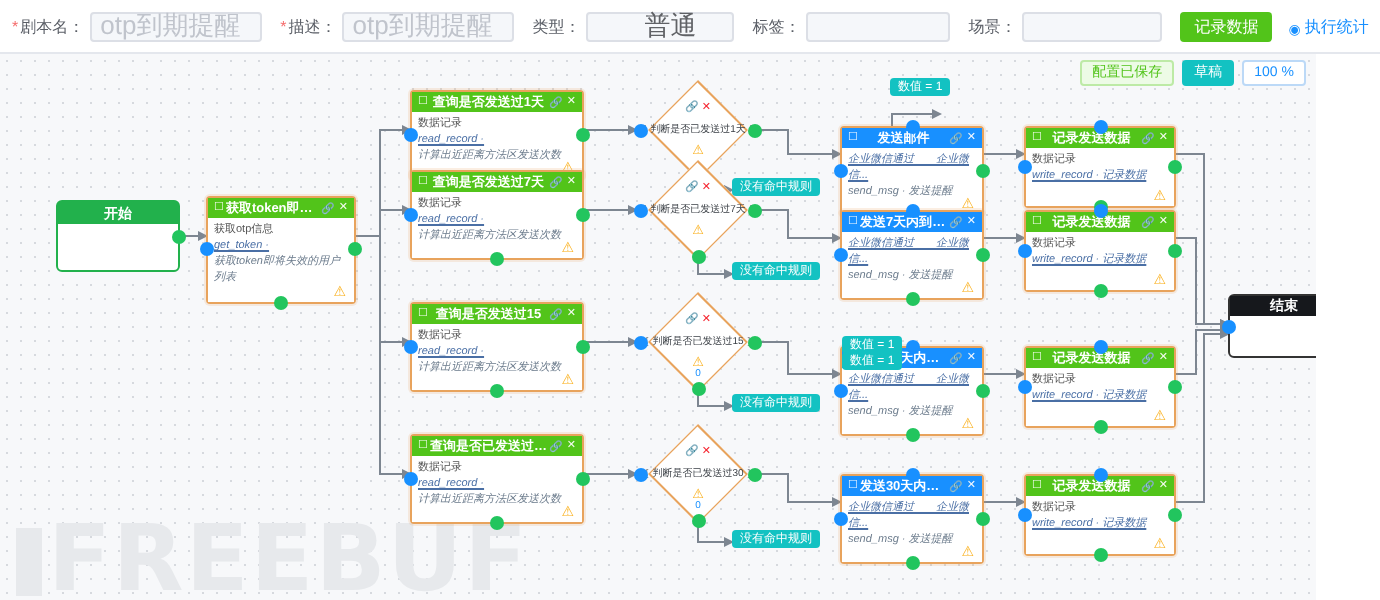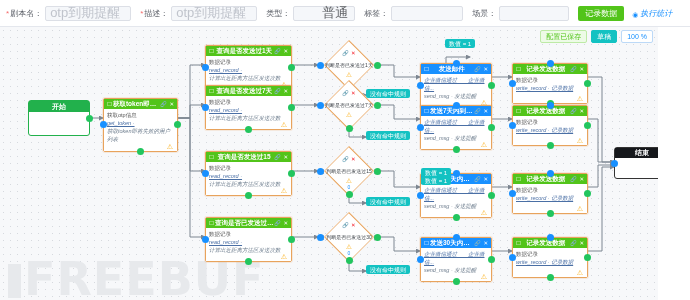--- a/index.html
+++ b/index.html
@@ -20,31 +20,31 @@
   .req{color:#f56c6c;font-size:8px;margin-right:1px;}
   .lab{font-size:8px;color:#5a5e66;white-space:nowrap;margin-right:3px;}
   .inp{
     height:15px;border:1px solid #dcdfe6;border-radius:2px;background:#f5f7fa;
     font-size:13px;color:#606266;box-sizing:border-box;
     display:flex;align-items:center;padding:0 4px;
   }
   .inp.ph{color:#c0c4cc;}
   .w-name{width:86px;}
   .w-desc{width:86px;}
-  .w-type{width:62px;padding-left:28px;}
+  .w-type{width:74px;padding-left:28px;}
   .w-scene{width:70px;}
   .w-tag{width:72px;}
   .btn-green{
     background:#52c41a;color:#fff;border:none;border-radius:2px;
     height:15px;padding:0 7px;font-size:8px;line-height:15px;cursor:pointer;
     white-space:nowrap;
   }
   .link-blue{
     color:#1890ff;font-size:8px;margin-left:8px;white-space:nowrap;cursor:pointer;
-    display:flex;align-items:flex-end;font-style:italic;
+    display:flex;align-items:flex-end;
   }
   .link-blue .gi{margin-right:2px;font-size:7px;}
 
   
   .canvas{
     position:absolute;left:0;top:27px;width:658px;height:273px;
     background-color:#f7f8fa;
     background-image:radial-gradient(#d6d9de 0.6px, transparent 0.6px);
     background-size:7px 7px;
     overflow:hidden;

